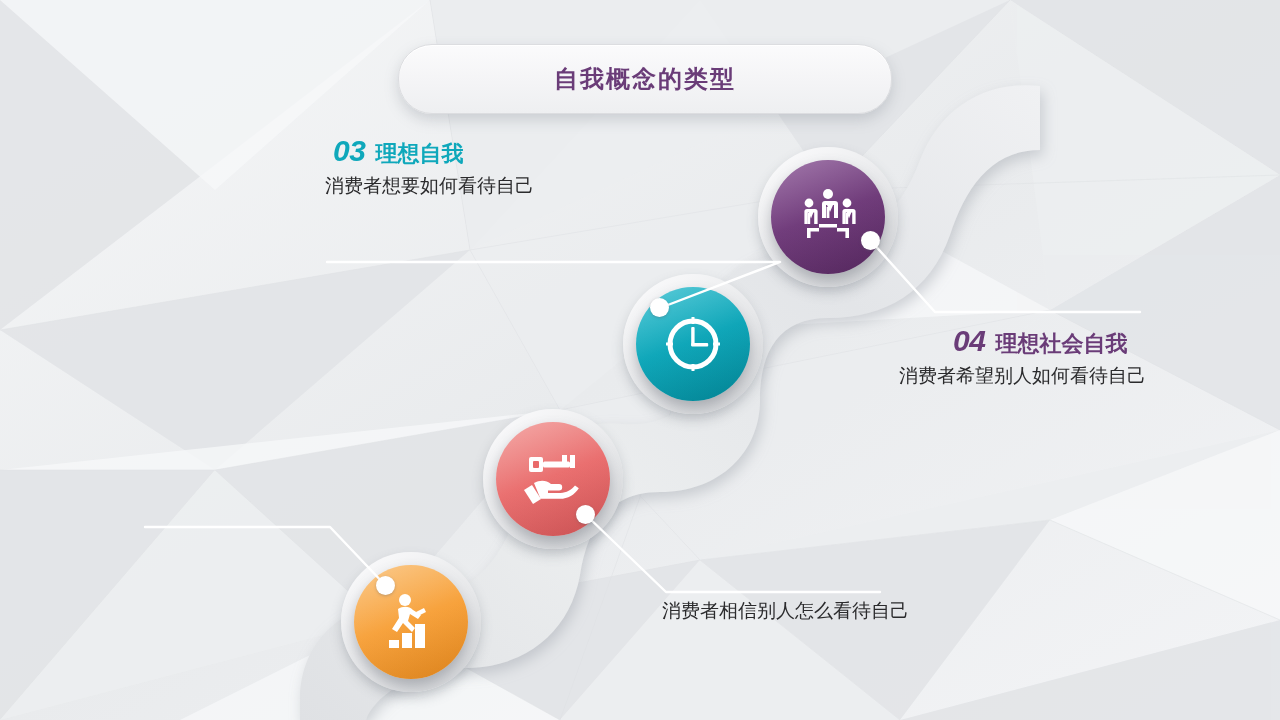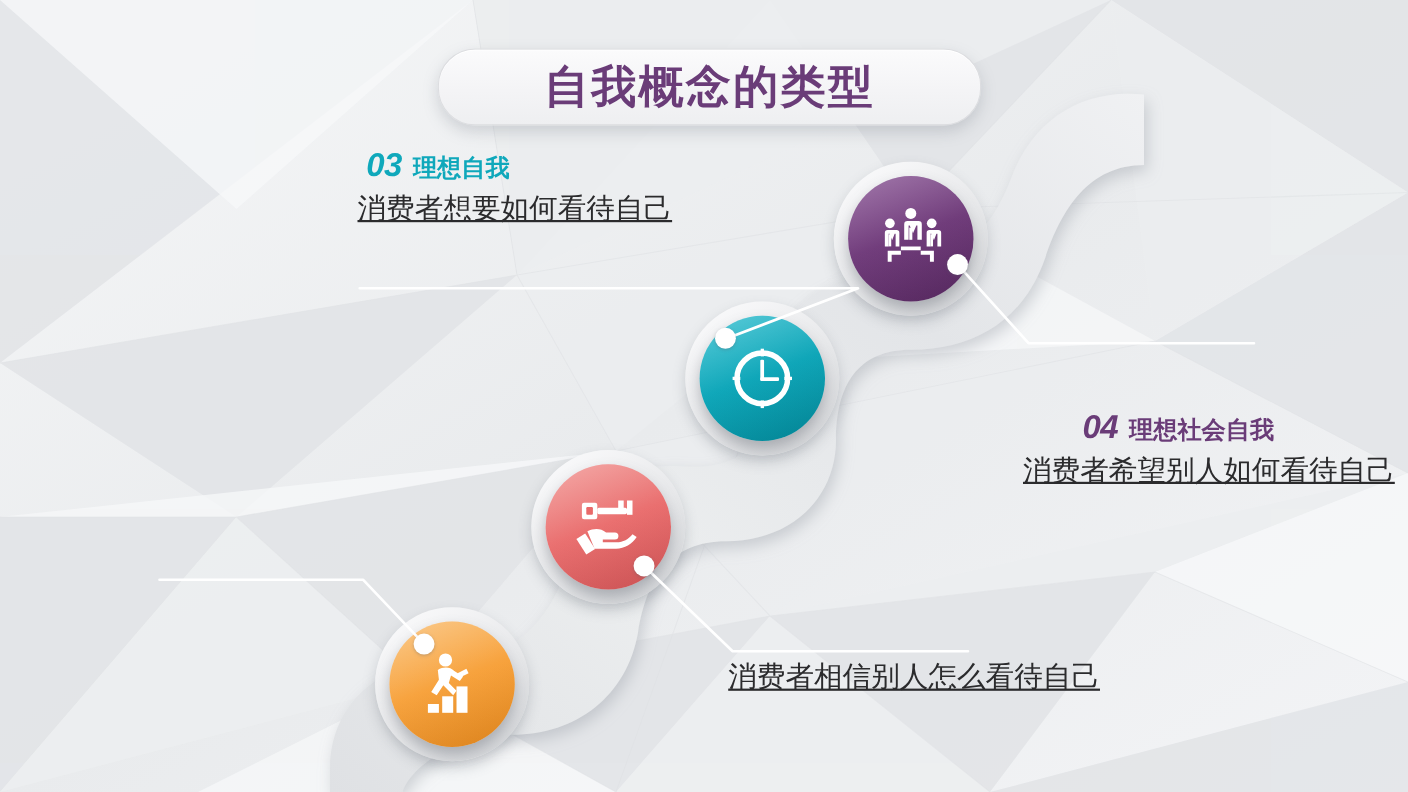--- a/index.html
+++ b/index.html
@@ -18,21 +18,21 @@
   
   .title-pill{
     position:absolute;left:398px;top:44px;width:492px;height:68px;
     border-radius:34px;
     background:linear-gradient(180deg,#fbfbfc 0%,#f4f4f6 55%,#eeeff1 100%);
     border:1px solid #dcdde0;
     box-shadow:0 6px 14px rgba(120,125,135,.28), inset 0 1px 0 #ffffff;
     display:flex;align-items:center;justify-content:center;
   }
   .title-text{
-    font-size:41px;font-weight:bold;color:#6a3c78;letter-spacing:2px;
+    font-size:24px;font-weight:bold;color:#6a3c78;letter-spacing:2px;
     white-space:nowrap;
   }
 
   
   #ribbon{position:absolute;left:0;top:0;width:1280px;height:720px;pointer-events:none;}
 
   
   .node{
     position:absolute;width:114px;height:114px;border-radius:50%;
     display:flex;align-items:center;justify-content:center;
@@ -70,29 +70,29 @@
   #dot-orange{left:376px;top:576px;}
 
   
   #leaders{position:absolute;left:0;top:0;width:1280px;height:720px;pointer-events:none;z-index:5;}
 
   
   .label{position:absolute;z-index:7;white-space:nowrap;}
   .label .head{display:flex;align-items:baseline;gap:10px;}
   .label .num{font-size:30px;font-weight:bold;font-style:italic;letter-spacing:-.5px;}
   .label .name{font-size:22px;font-weight:bold;}
-  .label .desc{font-size:26px;color:#2b2b2d;margin-top:4px;text-decoration:underline;}
+  .label .desc{font-size:19px;color:#2b2b2d;margin-top:4px;}
 
   #label-01{left:78px;top:410px;}
   #label-01 .num,#label-01 .name{color:#f79f2b;}
   #label-02{left:676px;top:594px;}
   #label-02 .num,#label-02 .name{color:#ea6f6f;}
   #label-03{left:325px;top:134px;}
   #label-03 .num,#label-03 .name{color:#0fa8bb;}
-  #label-04{left:984px;top:324px;margin-top:48px;}
+  #label-04{left:953px;top:324px;}
   #label-04 .num,#label-04 .name{color:#6a3c78;}
   #label-02 .desc,#label-04 .desc{text-align:left;}
   #label-01 .head{margin-left:8px;}
   #label-03 .head{margin-left:8px;}
   #label-04 .head{margin-left:0;}
   #label-04 .desc{margin-left:-54px;}
   #label-02 .desc{margin-left:-14px;}
 </style>
 </head>
 <body>

